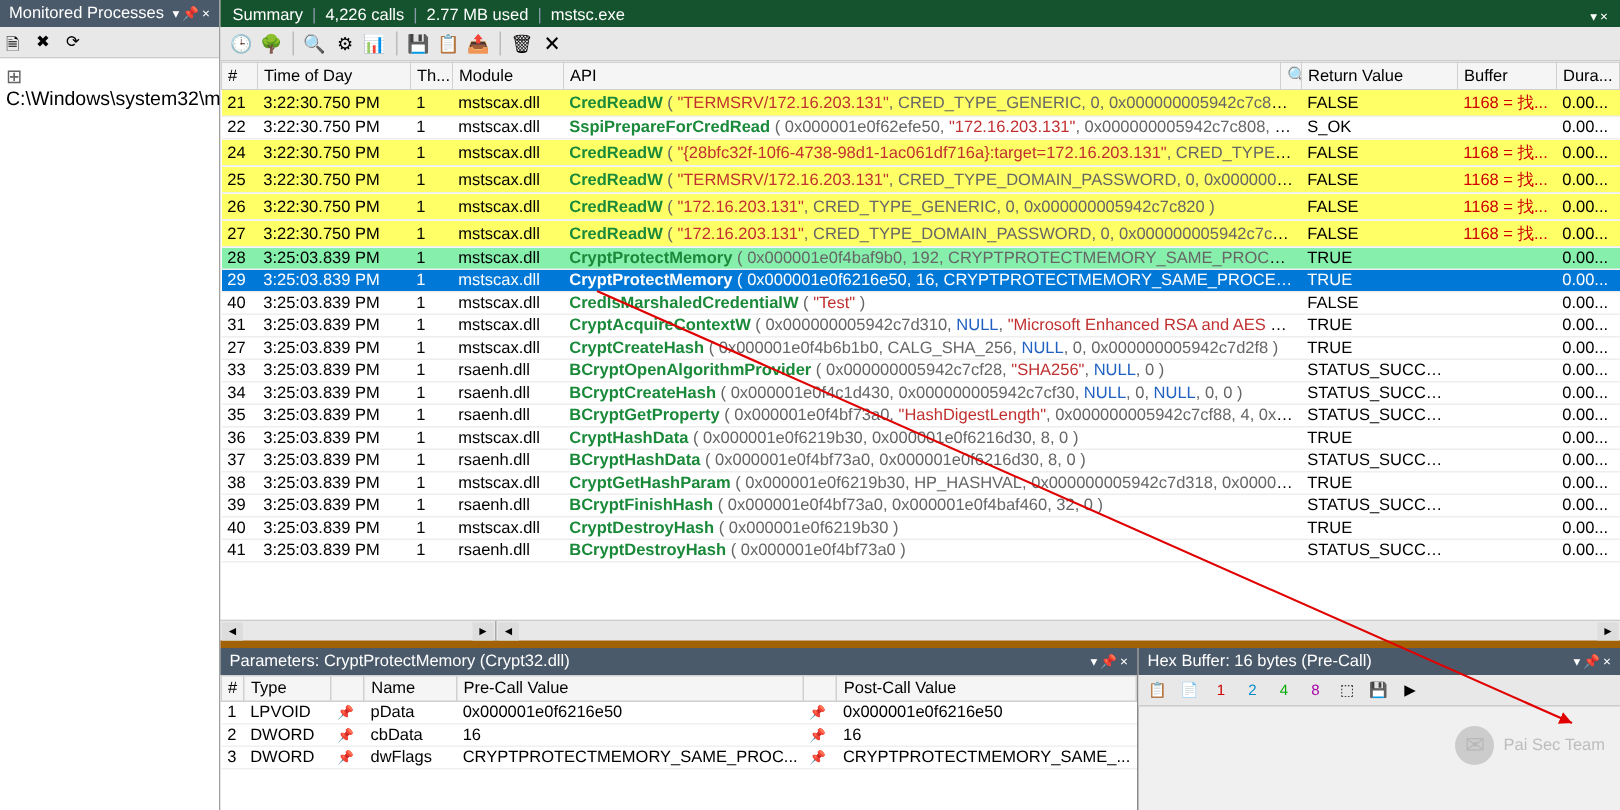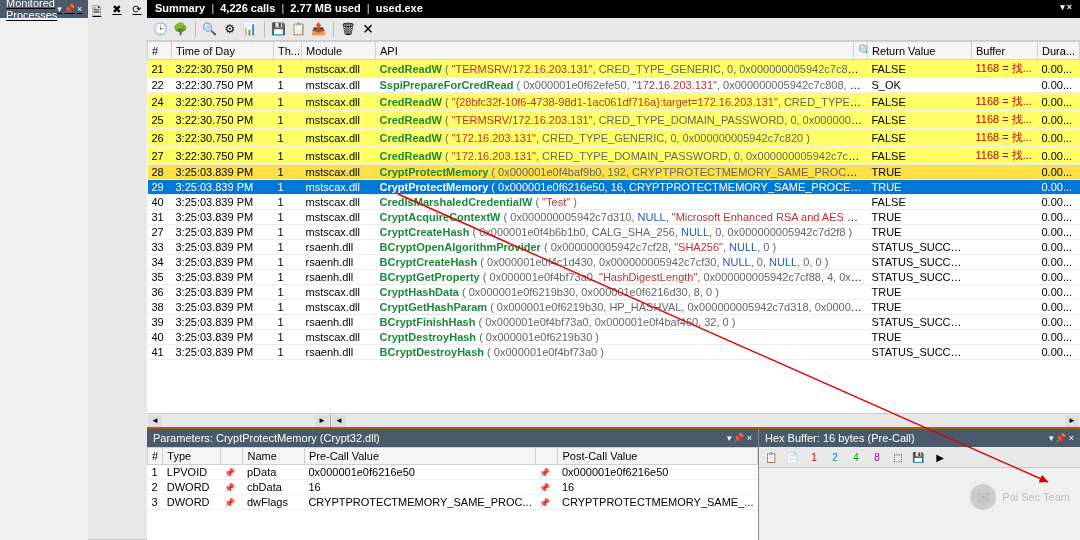--- a/index.html
+++ b/index.html
@@ -1,51 +1,51 @@
 <!DOCTYPE html>
 <html><head>
 <meta charset="utf-8">
 <style>
 * { margin:0; padding:0; box-sizing:border-box; font-family:"Segoe UI",Tahoma,sans-serif; font-size:11px; }
 body { background:#f0f0f0; width:1080px; height:540px; overflow:hidden; position:relative; }
 .app { display:flex; height:100%; }
-.left-panel { width:147px; display:flex; flex-direction:row; border-right:1px solid #a0a0a0;text-decoration:underline; }
+.left-panel { width:147px; display:flex; flex-direction:column; border-right:1px solid #a0a0a0; }
 .panel-header { background:#4a5a6a; color:#fff; padding:2px 6px; font-size:11px; display:flex; align-items:center; justify-content:space-between; height:18px; }
 .panel-header .controls { display:flex; gap:2px; }
 .panel-header .controls span { font-size:9px; cursor:pointer; }
 .left-toolbar { background:#e8e8e8; padding:3px 4px; display:flex; gap:6px; border-bottom:1px solid #ccc; }
 .left-toolbar span { width:14px; height:14px; display:inline-block; }
 .tree { padding:3px 4px; background:#fff; flex:1; }
 .tree-item { font-size:13px; padding:1px 0; }
 .tree-item::before { content:"⊞ "; color:#666; }
 .right-panel { flex:1; display:flex; flex-direction:column; min-width:0; }
-.summary-bar { background:#000000; color:#fff; padding:2px 8px; font-size:11px; height:18px; display:flex; align-items:flex-start; gap:6px;font-weight:bold; }
+.summary-bar { background:#14532d; color:#fff; padding:2px 8px; font-size:11px; height:18px; display:flex; align-items:flex-end; gap:6px; }
 .summary-bar .sep { color:#8899aa; }
 .summary-bar .controls { margin-left:auto; display:flex; gap:2px; }
 .summary-bar .controls span { font-size:9px; cursor:pointer; }
 .toolbar { background:#e8e8e8; padding:3px 6px; display:flex; gap:4px; border-bottom:1px solid #ccc; align-items:center; }
 .toolbar .tb-icon { width:16px; height:16px; display:inline-flex; align-items:center; justify-content:center; font-size:12px; }
 .toolbar .tb-sep { width:1px; height:16px; background:#bbb; margin:0 2px; }
 .grid-container { flex:1; overflow:auto; background:#fff; position:relative; }
 .grid { width:100%; border-collapse:collapse; table-layout:fixed; }
 .grid th { background:#f5f5f5; border:1px solid #d0d0d0; padding:2px 4px; text-align:left; font-weight:normal; font-size:11px; position:sticky; top:0; white-space:nowrap; overflow:hidden; }
 .grid td { border-bottom:1px solid #eee; padding:1px 4px; font-size:11px; white-space:nowrap; overflow:hidden; text-overflow:ellipsis; }
 .grid tr.row-yellow td { background:#ffff66; }
-.grid tr.row-alt td { background:#fde047; }
+.grid tr.row-alt td { background:#86efac; }
 .grid tr.row-selected td { background:#0078d7 !important; color:#fff; }
 .grid tr.row-selected td .api-name,
 .grid tr.row-selected td .api-args,
 .grid tr.row-selected td .api-str,
 .grid tr.row-selected td .api-kw { color:#fff !important; }
 .api-name { color:#1a8a3a;font-weight:bold; }
 .api-args { color:#666; }
 .api-str { color:#c03030; }
 .api-kw { color:#2060c0; }
 .error-red { color:#c00; }
-.bottom { display:flex; height:113px; border-top:2px solid #a16207; }
+.bottom { display:flex; height:113px; border-top:5px solid #a16207; }
 .params-panel { width:612px; display:flex; flex-direction:column; border-right:1px solid #888; }
 .hex-panel { flex:1; display:flex; flex-direction:column; }
 .params-grid { flex:1; background:#fff; overflow:auto; }
 .params-grid table { width:100%; border-collapse:collapse; }
 .params-grid th { background:#f5f5f5; border:1px solid #d0d0d0; padding:2px 4px; text-align:left; font-weight:normal; font-size:11px; }
 .params-grid td { padding:1px 4px; font-size:11px; border-bottom:1px solid #f0f0f0; }
 .hex-toolbar { background:#e8e8e8; padding:2px 4px; display:flex; gap:3px; border-bottom:1px solid #ccc; }
 .hex-toolbar span { width:18px; height:16px; display:inline-flex; align-items:center; justify-content:center; font-size:10px; border:1px solid transparent; }
 .hex-content { flex:1; background:#fff; padding:4px 6px; font-family:Consolas,monospace; font-size:11px; color:#888; position:relative; }
 .hex-off { color:#2060c0; }
@@ -83,21 +83,21 @@
   </div>
 
   <div class="right-panel">
     <div class="summary-bar">
       <span>Summary</span>
       <span class="sep">|</span>
       <span>4,226 calls</span>
       <span class="sep">|</span>
       <span>2.77 MB used</span>
       <span class="sep">|</span>
-      <span>used.exe</span>
+      <span>mstsc.exe</span>
       <div class="controls">
         <span>▾</span>
         <span>×</span>
       </div>
     </div>
     <div class="toolbar">
       <span class="tb-icon">🕒</span>
       <span class="tb-icon">🌳</span>
       <span class="tb-sep"></span>
       <span class="tb-icon">🔍</span>
@@ -278,20 +278,30 @@
               <td></td>
               <td>0.00...</td>
             </tr>
             <tr>
               <td>36</td>
               <td>3:25:03.839 PM</td>
               <td>1</td>
               <td>mstscax.dll</td>
               <td colspan="2"><span class="api-name">CryptHashData</span><span class="api-args"> ( 0x000001e0f6219b30, 0x000001e0f6216d30, 8, 0 )</span></td>
               <td>TRUE</td>
+              <td></td>
+              <td>0.00...</td>
+            </tr>
+            <tr>
+              <td>37</td>
+              <td>3:25:03.839 PM</td>
+              <td>1</td>
+              <td>rsaenh.dll</td>
+              <td colspan="2"><span class="api-name">    BCryptHashData</span><span class="api-args"> ( 0x000001e0f4bf73a0, 0x000001e0f6216d30, 8, 0 )</span></td>
+              <td>STATUS_SUCCESS</td>
               <td></td>
               <td>0.00...</td>
             </tr>
             <tr>
               <td>38</td>
               <td>3:25:03.839 PM</td>
               <td>1</td>
               <td>mstscax.dll</td>
               <td colspan="2"><span class="api-name">CryptGetHashParam</span><span class="api-args"> ( 0x000001e0f6219b30, HP_HASHVAL, 0x000000005942c7d318, 0x000000005942c7d2f0, (</span></td>
               <td>TRUE</td>

